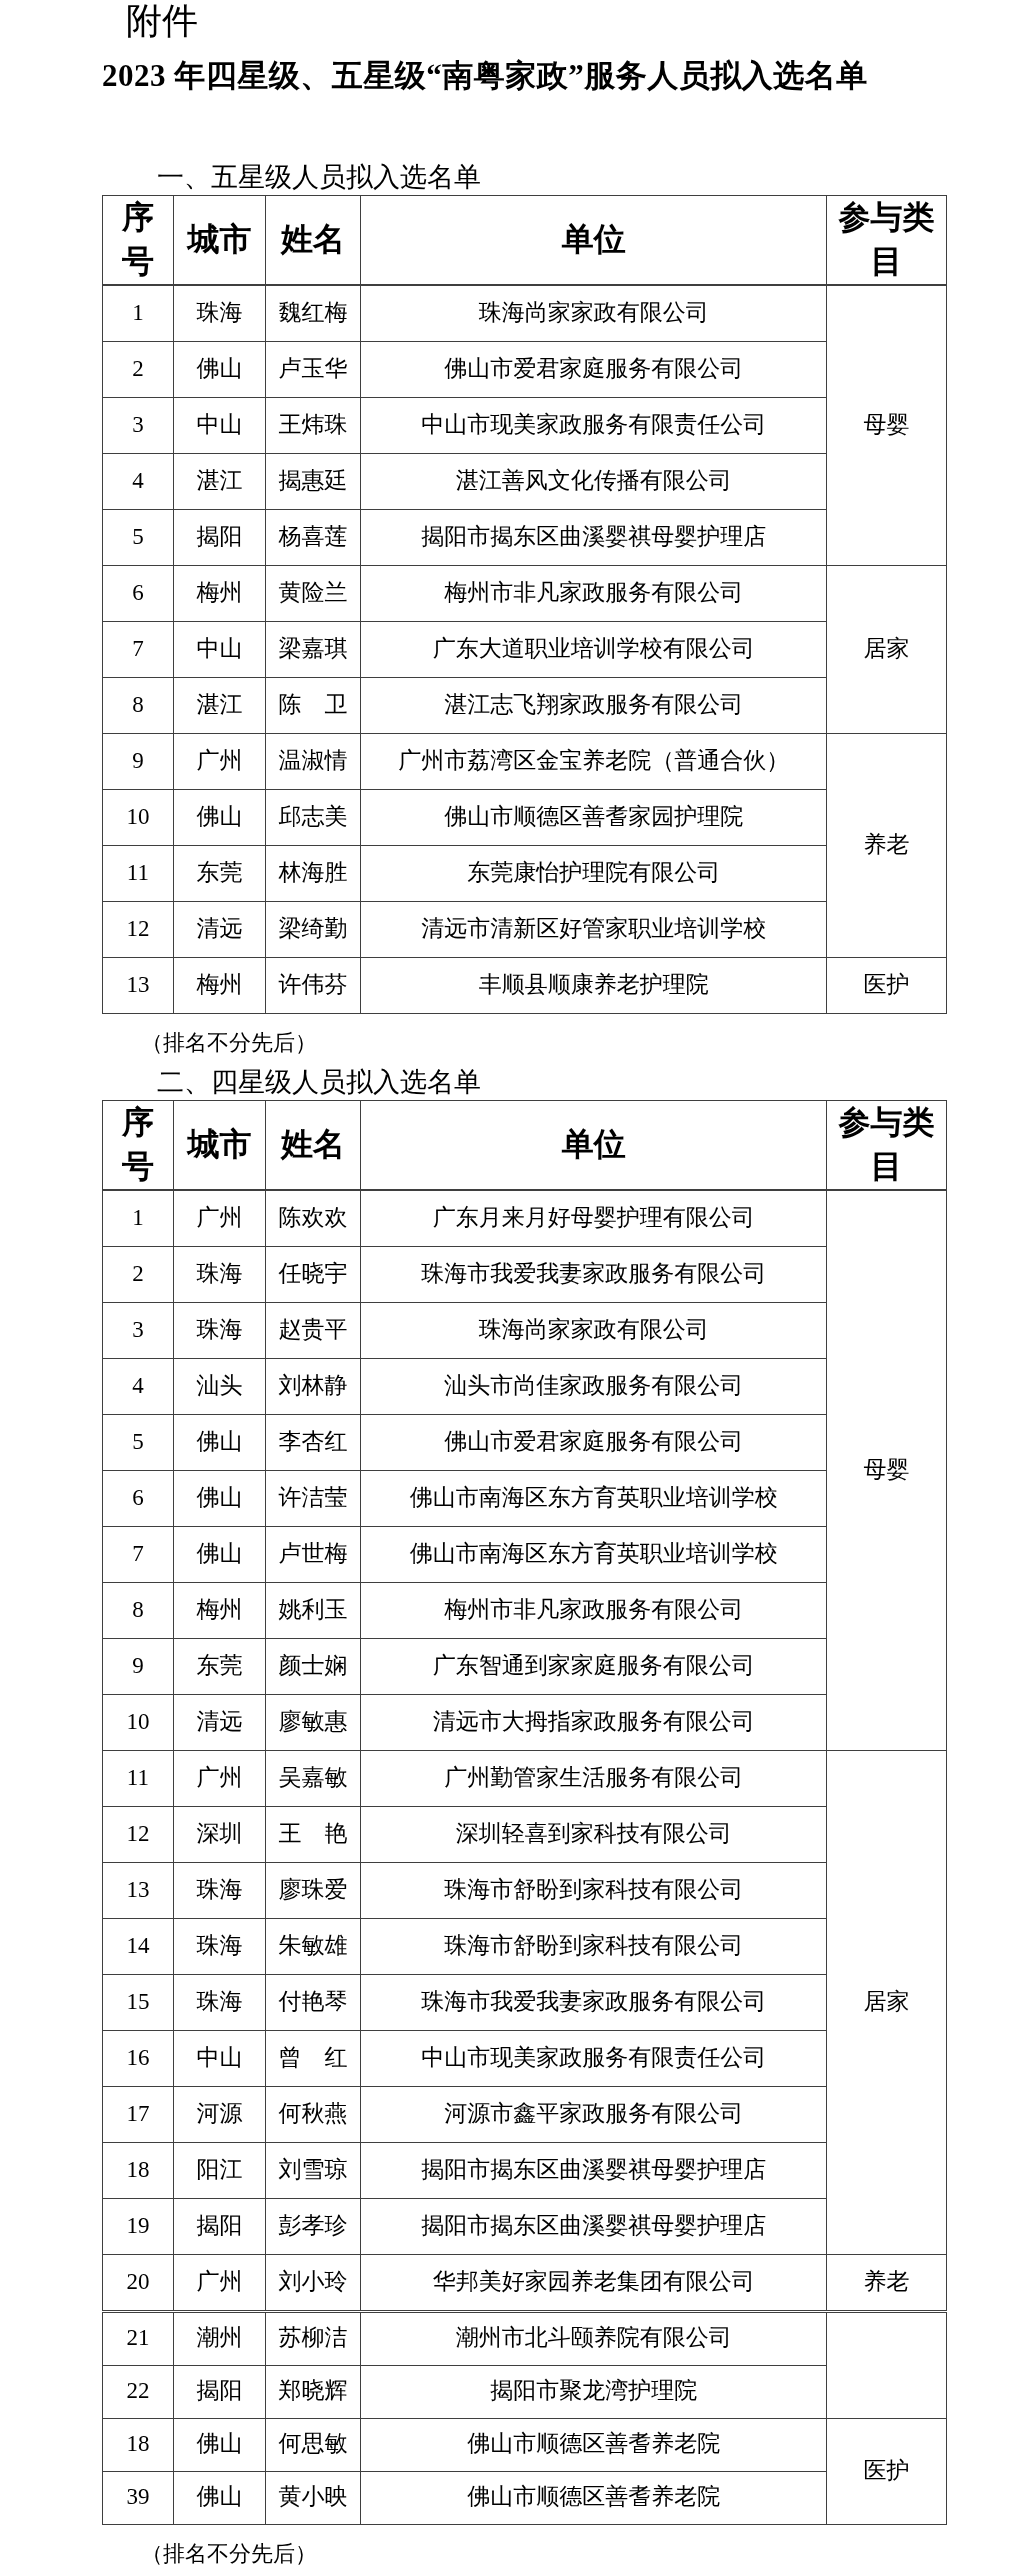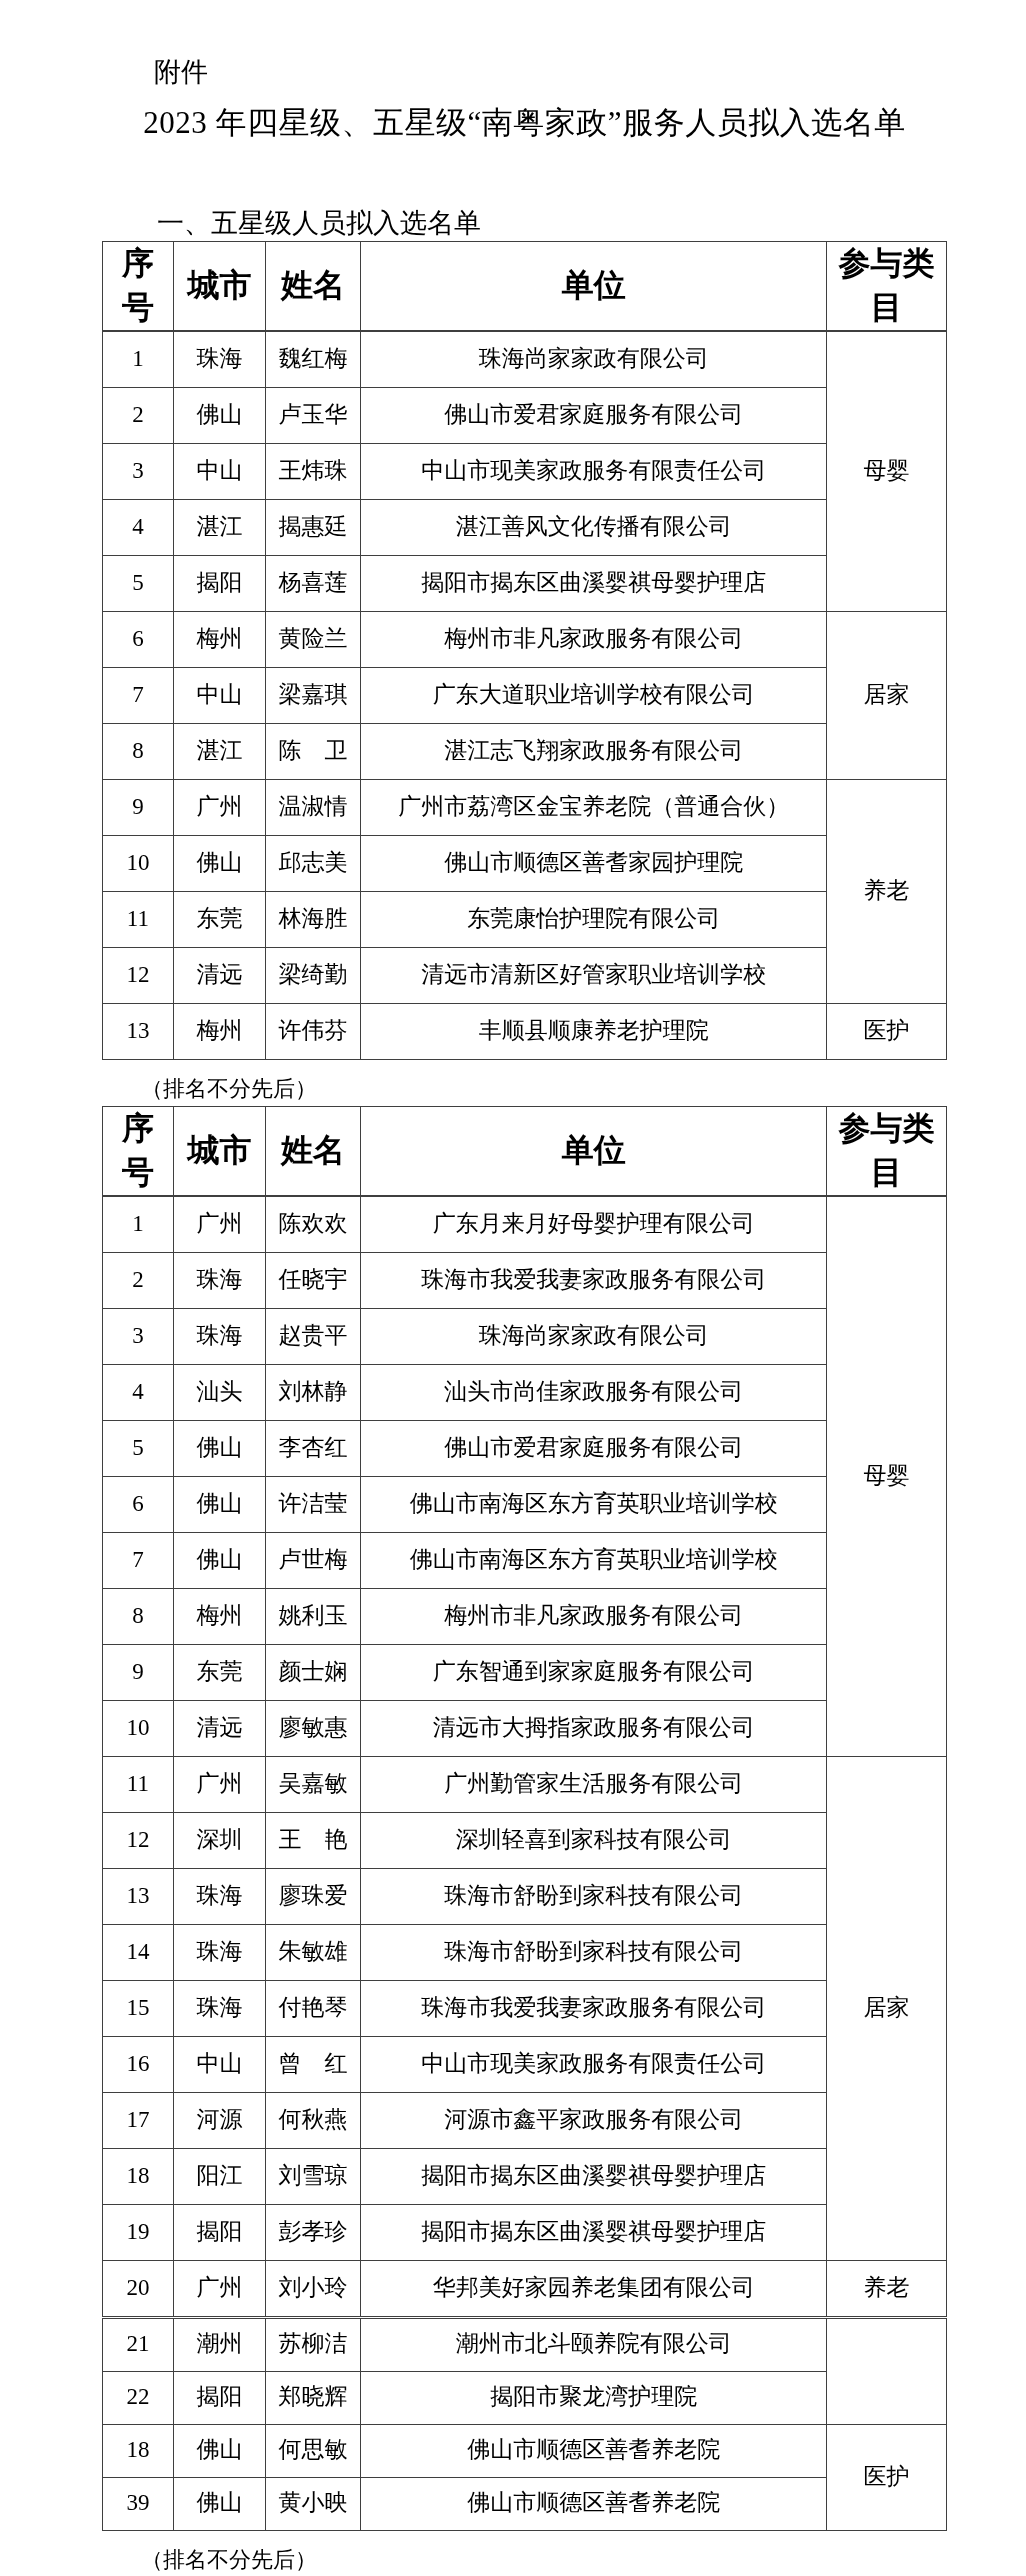--- a/index.html
+++ b/index.html
@@ -7,31 +7,29 @@
     width:1026px;
     min-height:2576px;
     background:#ffffff;
     color:#000000;
     font-family:"Liberation Serif","DejaVu Serif",serif;
     -webkit-font-smoothing:antialiased;
   }
   .page{padding:0 79px 38px 102px;}
 
   .attachment{
-    padding-top:57px;
-    margin-left:52px;
+    margin-left:24px;
     font-family:"Liberation Sans","DejaVu Sans",sans-serif;
-    font-size:27px;
+    font-size:36px;
     line-height:1.15;
   }
   .doc-title{
     margin:15px 0 0;
-    text-align:center;
     font-size:31px;
-    font-weight:400;
+    font-weight:700;
     line-height:1.3;
     letter-spacing:0.5px;
     font-family:"Liberation Serif","DejaVu Serif",serif;
   }
 
   .section-heading{
     margin:9.5px 0 0 55px;
     font-size:27px;
     font-weight:400;
     line-height:1.15;
@@ -182,20 +180,21 @@
               <td>梅州</td>
               <td>许伟芬</td>
               <td>丰顺县顺康养老护理院</td>
               <td rowspan="1">医护</td>
             </tr>
           </tbody>
         </table>
         <div class="note">（排名不分先后）</div>
       </section>
       <section class="list-section">
+        <h2 class="section-heading">二、四星级人员拟入选名单</h2>
         <table class="roster" style="--rh: 55px;">
           <colgroup>
             <col class="c-no">
             <col class="c-city">
             <col class="c-name">
             <col class="c-org">
             <col class="c-cat">
           </colgroup>
           <thead>
             <tr>

